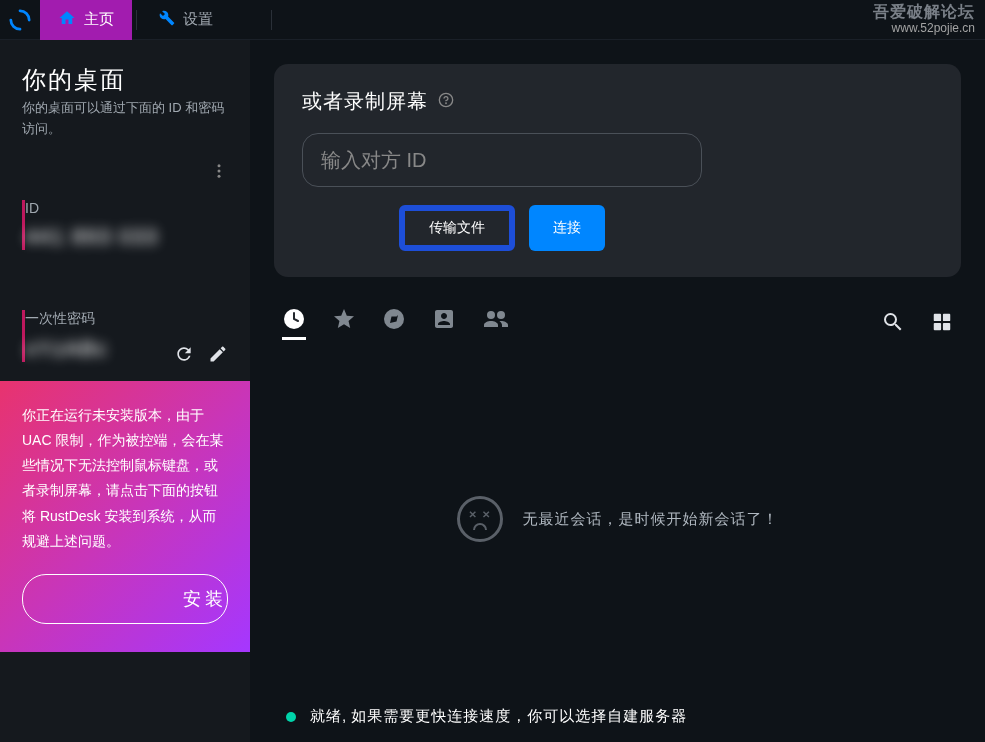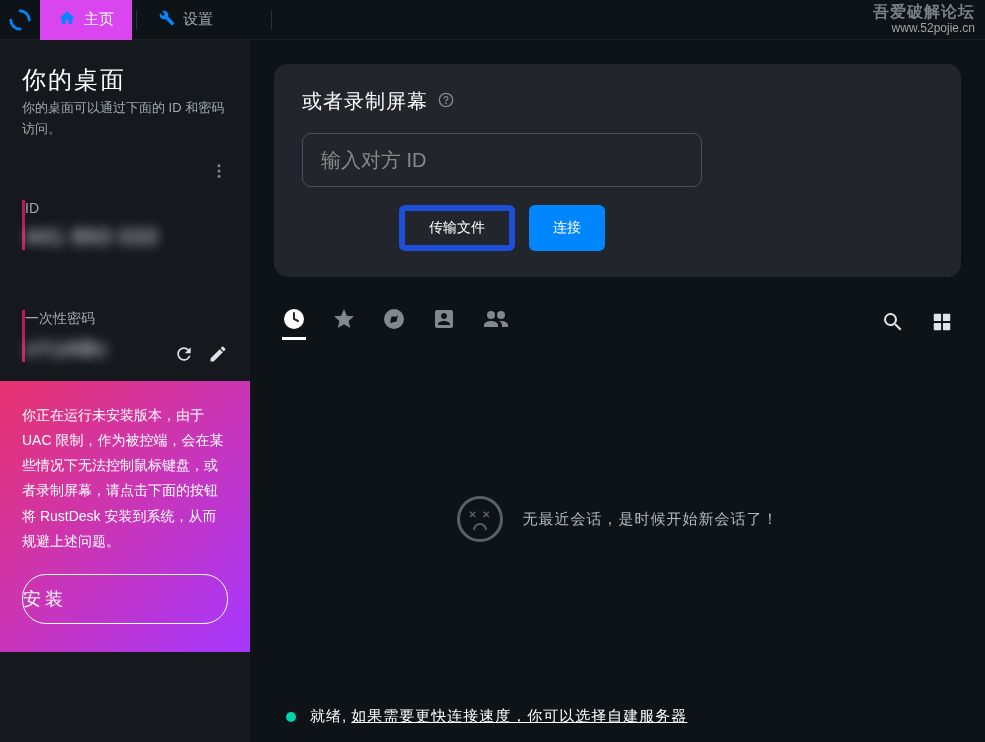--- a/index.html
+++ b/index.html
@@ -2,21 +2,21 @@
 <html><head>
   <meta charset="utf-8">
   <style>
     * { margin: 0; padding: 0; box-sizing: border-box; font-family: -apple-system, BlinkMacSystemFont, "Segoe UI", sans-serif; }
     body { width: 985px; height: 742px; background: #0e1318; color: #fff; overflow: hidden; display: flex; flex-direction: column; }
     
     
     .top-nav { height: 40px; background: #0e1318; display: flex; align-items: center; border-bottom: 1px solid #1a2028; position: relative; }
     .logo-icon { width: 40px; height: 40px; display: flex; align-items: center; justify-content: center; color: #0086ff; }
     .nav-tab { height: 40px; padding: 0 18px; display: flex; align-items: center; gap: 8px; font-size: 15px; color: #a0a8b0; cursor: pointer; }
-    .nav-tab.active { background: #d946ef; color: #fff; justify-content: center; }
+    .nav-tab.active { background: #a21caf; color: #fff; justify-content: center; }
     .nav-tab .tab-icon { color: #0086ff; }
     .nav-sep { width: 1px; height: 20px; background: #2a3038; margin: 0 4px; }
     .watermark { position: absolute; right: 10px; top: 2px; text-align: right; font-size: 16px; color: #7a8088; font-weight: bold; letter-spacing: 1px; }
     .watermark .sub { font-size: 12px; color: #a3a3a3; font-weight: normal; letter-spacing: 0; display: block; margin-top: -2px; }
     
     
     .main-layout { flex: 1; display: flex; overflow: hidden; }
     
     
     .sidebar { width: 250px; background: #15191e; display: flex; flex-direction: column; }
@@ -29,29 +29,29 @@
     .info-label { font-size: 14px; color: #a0a8b0; margin-bottom: 8px; }
     .info-value { font-size: 22px; color: #fff; letter-spacing: 1px; }
     .blurred { filter: blur(6px); user-select: none; }
     .info-actions { position: absolute; right: 22px; top: 6px; display: flex; gap: 12px; }
     .info-actions-bottom { position: absolute; right: 22px; bottom: 14px; display: flex; gap: 14px; }
     .icon-btn { color: #e0e3e8; cursor: pointer; display: flex; }
     .dots-icon { color: #888; }
     
     .install-banner { margin-top: auto; background: linear-gradient(135deg, #e8336e 0%, #c935b8 50%, #a537ff 100%); padding: 22px 22px 28px; color: #fff; }
     .install-text { font-size: 14px; line-height: 1.8; margin-bottom: 20px; }
-    .install-btn { border: 1.5px solid #fff; border-radius: 24px; padding: 12px 0; text-align: left; font-size: 18px; cursor: pointer; letter-spacing: 4px; }
+    .install-btn { border: 1.5px solid #fff; border-radius: 24px; padding: 12px 0; text-align: right; font-size: 18px; cursor: pointer; letter-spacing: 4px; }
     .sidebar-bottom { height: 90px; background: #15191e; }
     
     
     .content { flex: 1; background: #0e1318; display: flex; flex-direction: column; padding: 0; }
     .remote-card { margin: 24px 24px 0; background: #22262c; border-radius: 14px; padding: 24px 28px 26px; }
     .remote-title { font-size: 20px; color: #fff; display: flex; align-items: center; gap: 10px; margin-bottom: 18px; letter-spacing: 1px; }
     .help-icon { color: #888; font-size: 15px; }
-    .remote-input { width: 400px; height: 54px; background: transparent; border: 1px solid #4a5058; border-radius: 9px; padding: 0 18px; font-size: 20px; color: #fff; outline: none; }
+    .remote-input { width: 400px; height: 54px; background: transparent; border: 1px solid #4a5058; border-radius: 16px; padding: 0 18px; font-size: 20px; color: #fff; outline: none; }
     .remote-input::placeholder { color: #888; }
     .remote-actions { display: flex; gap: 14px; justify-content: center; margin-top: 18px; width: 400px; }
     .btn { padding: 8px 24px; border-radius: 6px; font-size: 14px; cursor: pointer; border: none; }
     .btn-outline { background: transparent; border: 6px solid #1d4ed8; color: #fff; }
     .btn-primary { background: #0086ff; color: #fff; }
     
     
     .tab-row { margin: 24px 24px 0; display: flex; align-items: center; gap: 26px; padding: 6px 8px; border-bottom: 1px solid transparent; }
     .tab-icon-btn { color: #808890; cursor: pointer; display: flex; padding-bottom: 6px; border-bottom: 3px solid transparent; }
     .tab-icon-btn.active { color: #fff; border-bottom-color: #fff; }
@@ -64,21 +64,21 @@
     .empty-face::before, .empty-face::after { content: '✕'; position: absolute; top: 10px; font-size: 10px; color: #5a6068; font-weight: bold; }
     .empty-face::before { left: 9px; }
     .empty-face::after { right: 9px; }
     .empty-mouth { position: absolute; bottom: 9px; left: 50%; transform: translateX(-50%); width: 14px; height: 7px; border: 2.5px solid #5a6068; border-bottom: none; border-radius: 14px 14px 0 0; }
     .empty-text { font-size: 15px; color: #b0b8c0; letter-spacing: 1px; }
     
     
     .status-bar { padding: 16px 36px; display: flex; align-items: center; gap: 14px; font-size: 15px; }
     .status-dot { width: 10px; height: 10px; border-radius: 50%; background: #00d4aa; }
     .status-ready { color: #fff; letter-spacing: 1px; }
-    .status-link { color: #fff; text-decoration: underline; cursor: pointer; letter-spacing: 1px; }
+    .status-link { color: #fff; cursor: pointer; letter-spacing: 1px; }
   </style>
 </head>
 <body>
 
 <div class="top-nav">
   <div class="logo-icon">
     <svg width="22" height="22" viewBox="0 0 24 24" fill="none">
         <path d="M12 2 A10 10 0 0 1 22 12" stroke="currentColor" stroke-width="3" stroke-linecap="round"></path>
         <path d="M12 22 A10 10 0 0 1 2 12" stroke="currentColor" stroke-width="3" stroke-linecap="round"></path>
       </svg>

